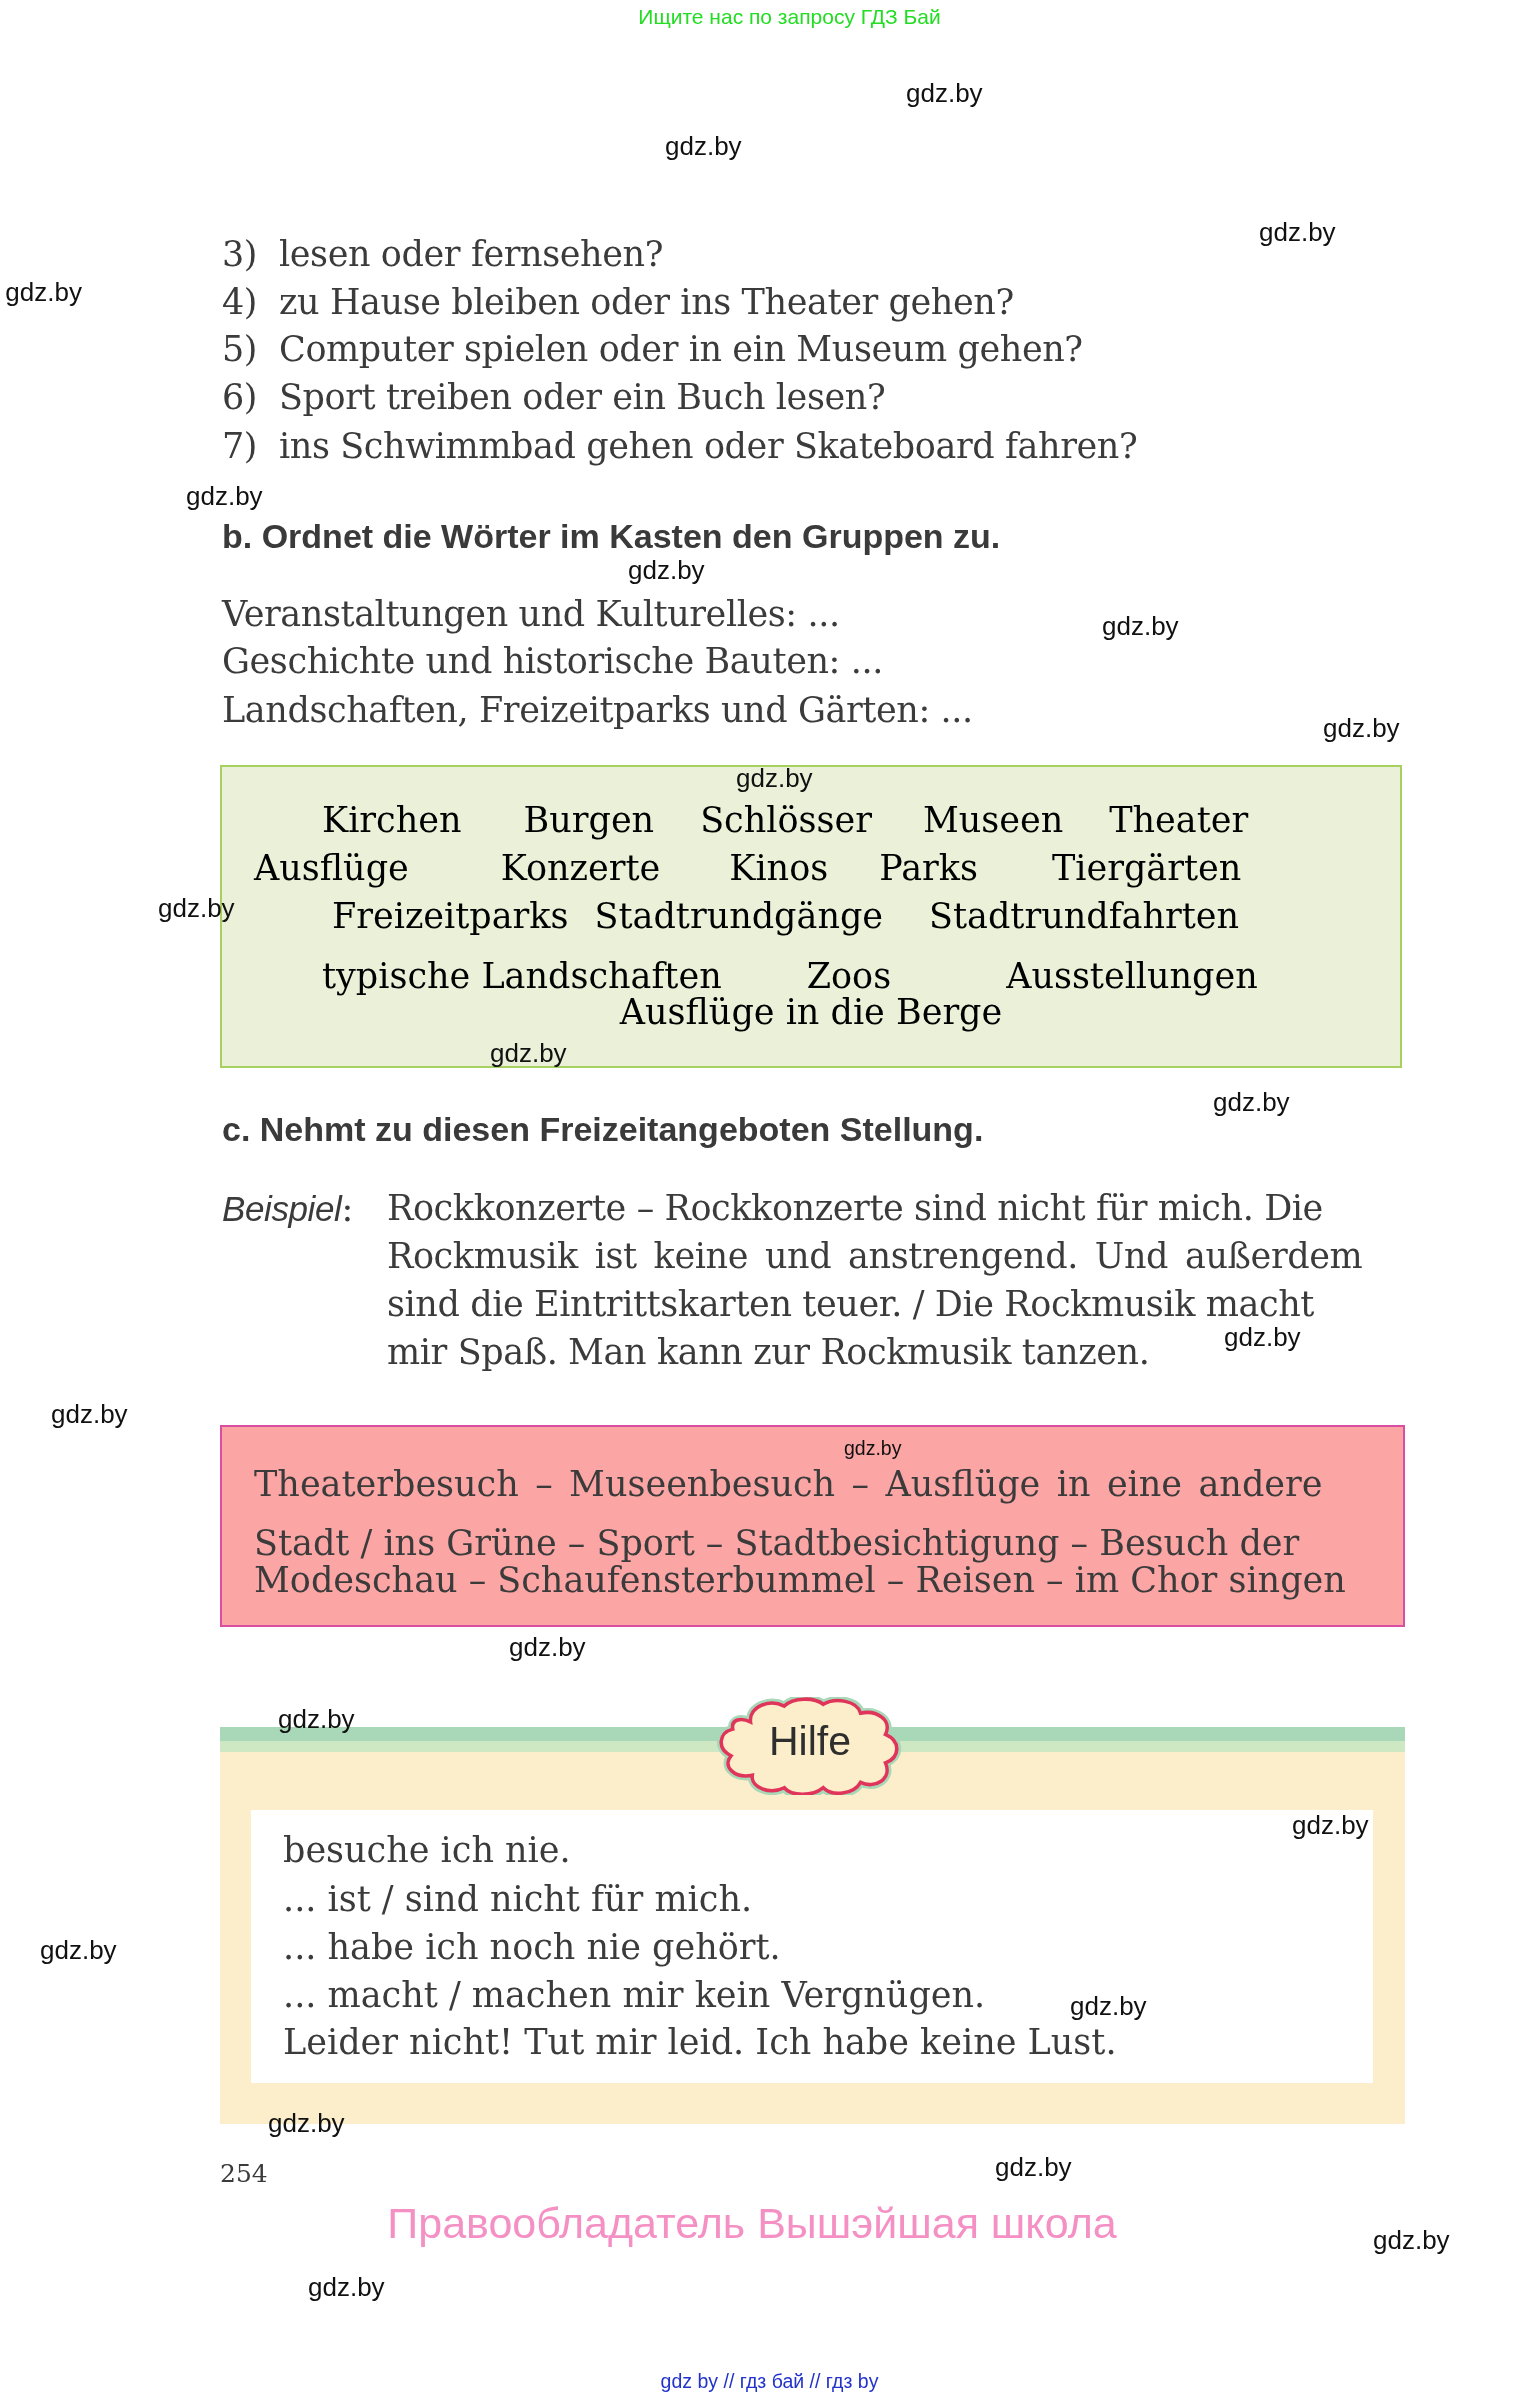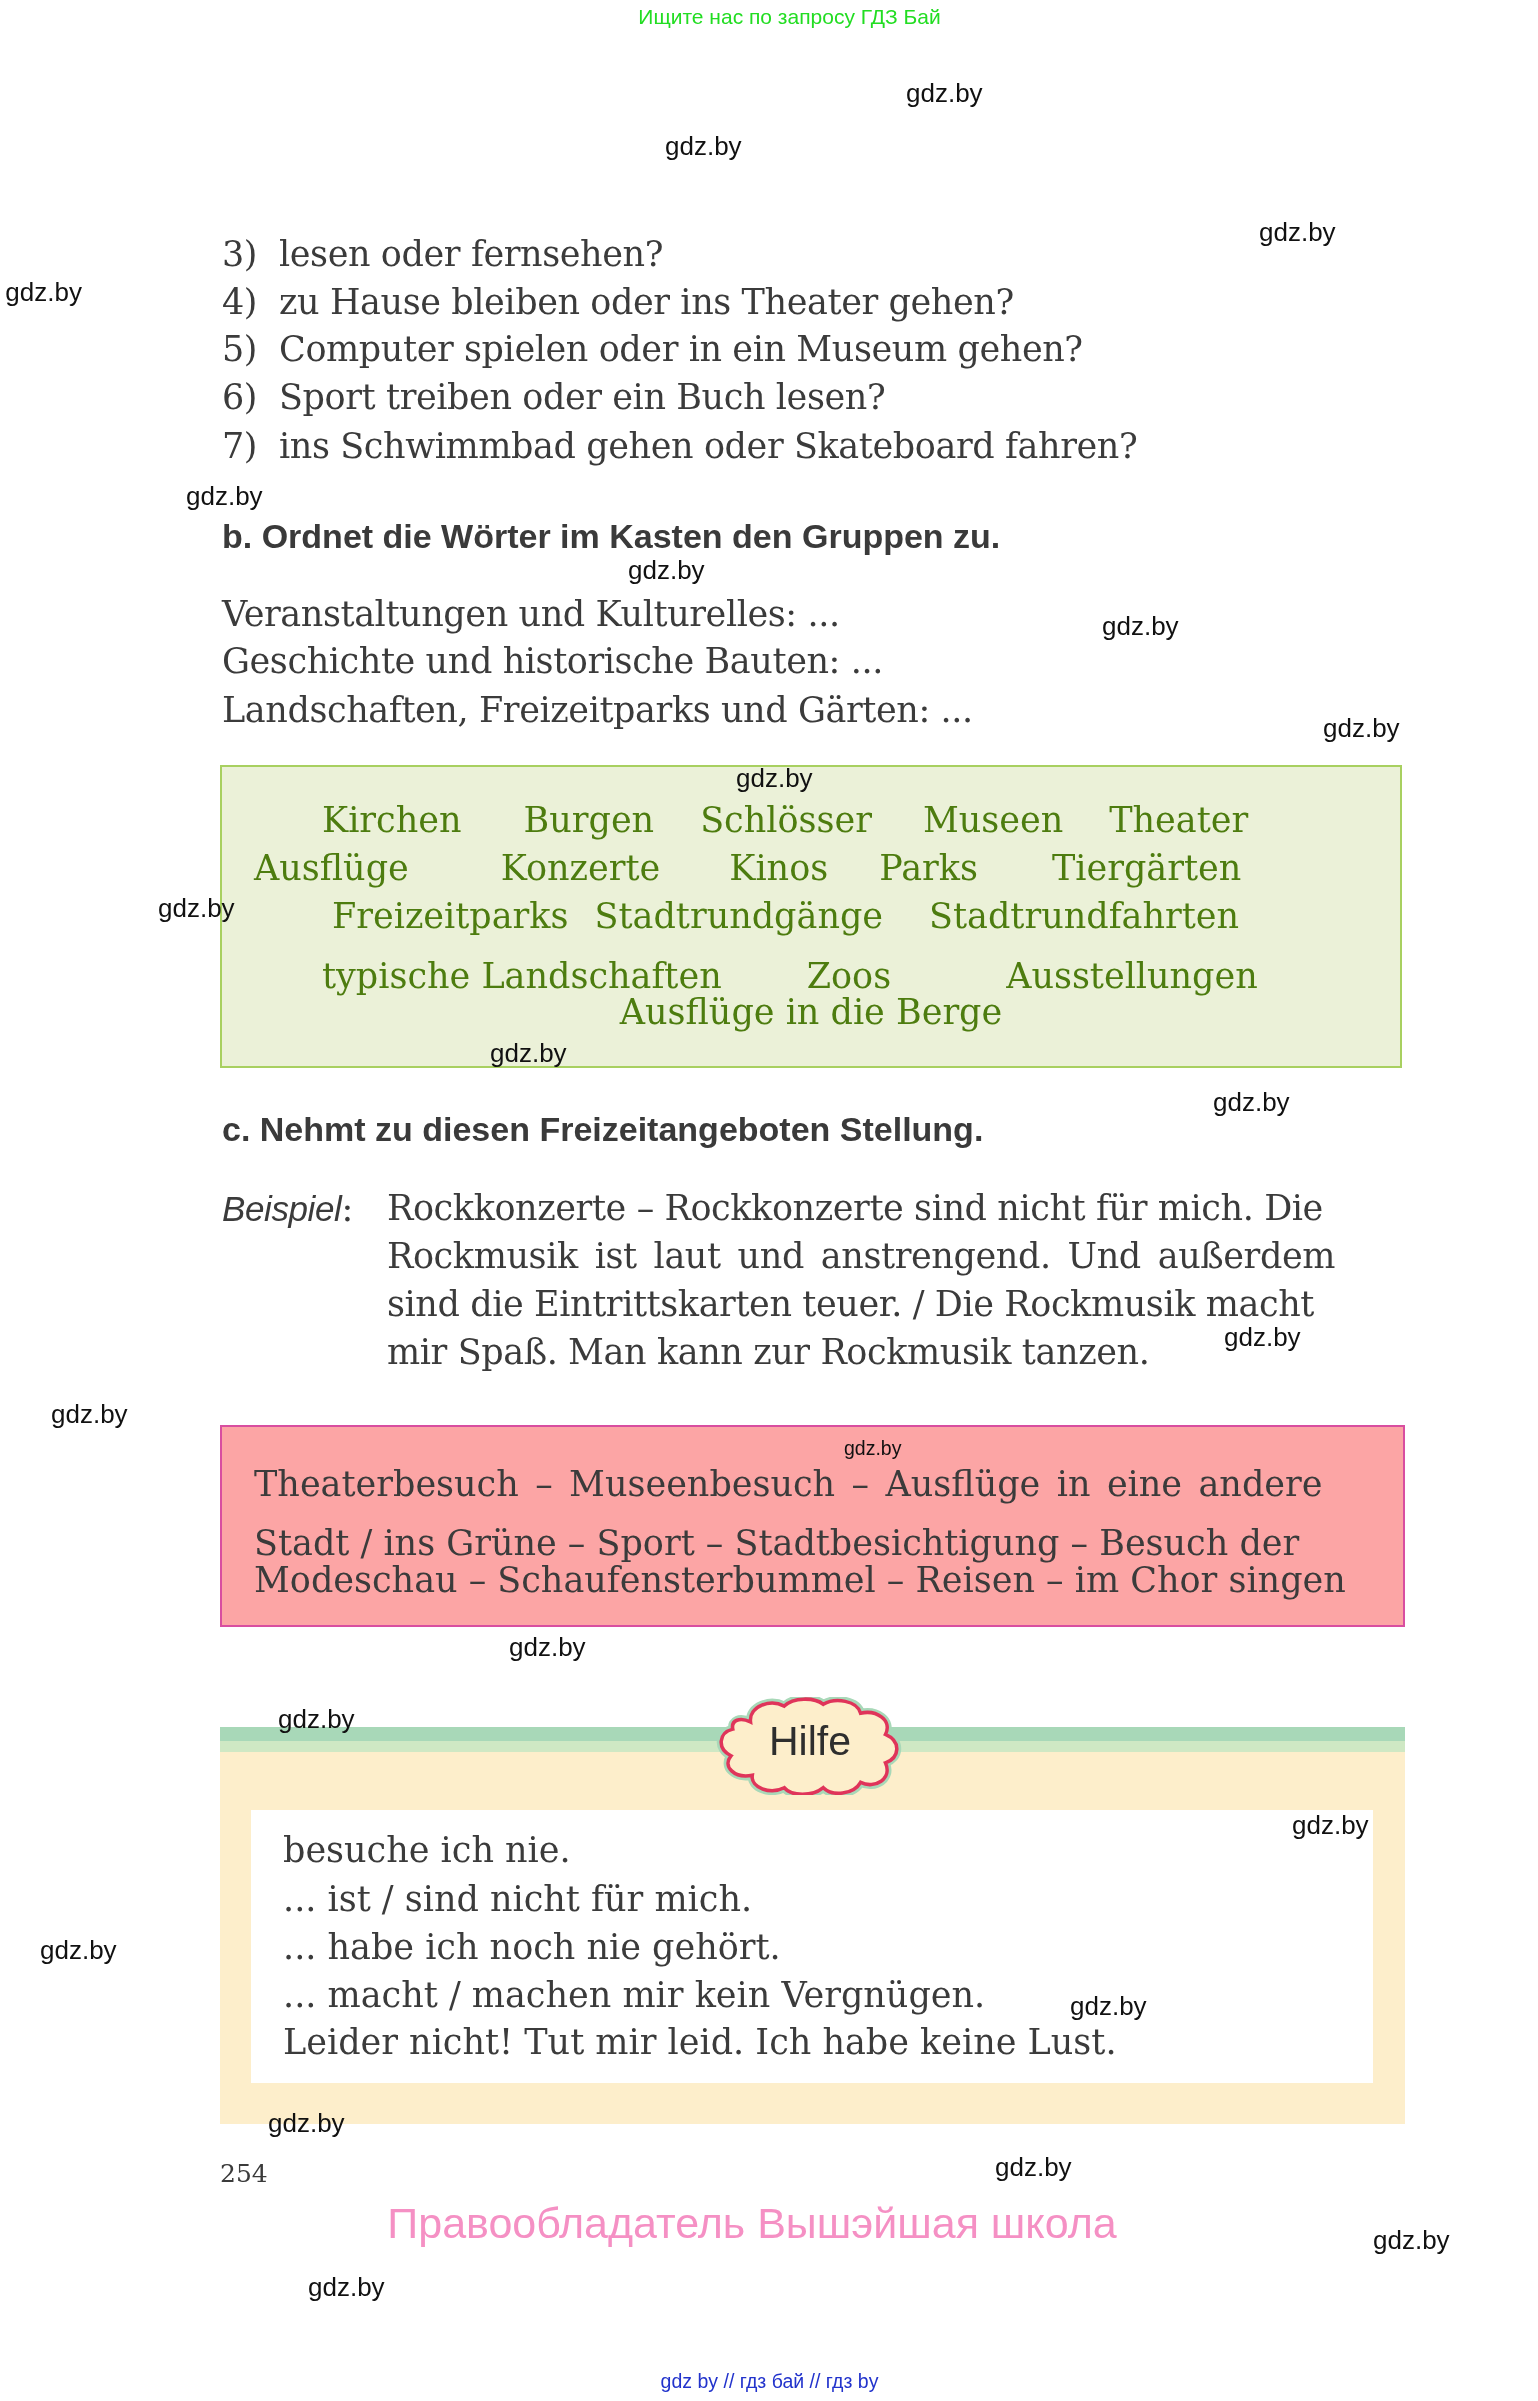--- a/index.html
+++ b/index.html
@@ -26,21 +26,21 @@
   .heading {
     position:absolute; font-family:"Liberation Sans", sans-serif; font-weight:bold;
     font-size:34px; color:#3a3a3a; white-space:nowrap; line-height:1;
   }
   .green-box {
     position:absolute; left:220px; top:765px; width:1182px; height:303px;
     background:#ebf1d8; border:2.7px solid #a8d060; box-sizing:border-box;
   }
   .word-row {
     position:absolute; left:0; width:100%; display:flex; justify-content:center;
-    font-family:"DejaVu Serif", serif; font-size:35px; color:#4d7c0f; line-height:1;
+    font-family:"DejaVu Serif", serif; font-size:35px; color:#000000; line-height:1;
     white-space:nowrap;
   }
   .word-row span { display:inline-block; }
   .pink-box {
     position:absolute; left:220px; top:1425px; width:1185px; height:202px;
     background:#fca5a5; border:2.7px solid #d84ea0; box-sizing:border-box;
   }
   .pink-line {
     position:absolute; left:32px; right:32px; font-family:"DejaVu Serif", serif;
     font-size:35px; color:#3b3b3b; line-height:1; white-space:nowrap;
@@ -137,21 +137,21 @@
     <span>Ausflüge in die Berge</span>
   </div>
 </div>
 
 <div class="heading" style="left:222px; top:1112px;">c. Nehmt zu diesen Freizeitangeboten Stellung.</div>
 
 <div class="serif-line" style="left:222px; top:1191px;">
   <span class="beispiel-label">Beispiel</span><span>:</span>
 </div>
 <div class="serif-line" style="left:387px; top:1191px; width:1018px; text-align:justify;">Rockkonzerte – Rockkonzerte sind nicht für mich. Die</div>
-<div class="serif-line" style="left:387px; top:1239px; word-spacing:6.2px;">Rockmusik ist laut und anstrengend. Und außerdem</div>
+<div class="serif-line" style="left:387px; top:1239px; word-spacing:6.2px;">Rockmusik ist keine und anstrengend. Und außerdem</div>
 <div class="serif-line" style="left:387px; top:1287px;">sind die Eintrittskarten teuer. / Die Rockmusik macht</div>
 <div class="serif-line" style="left:387px; top:1335px;">mir Spaß. Man kann zur Rockmusik tanzen.</div>
 
 <div class="pink-box">
   <div class="pink-line" style="top:40px; word-spacing:5.3px;">Theaterbesuch – Museenbesuch – Ausflüge in eine andere</div>
   <div class="pink-line" style="top:88px;margin-top:11px;">Stadt / ins Grüne – Sport – Stadtbesichtigung – Besuch der</div>
   <div class="pink-line" style="top:136px;">Modeschau – Schaufensterbummel – Reisen – im Chor singen</div>
 </div>
 
 <div class="hilfe-wrap">

